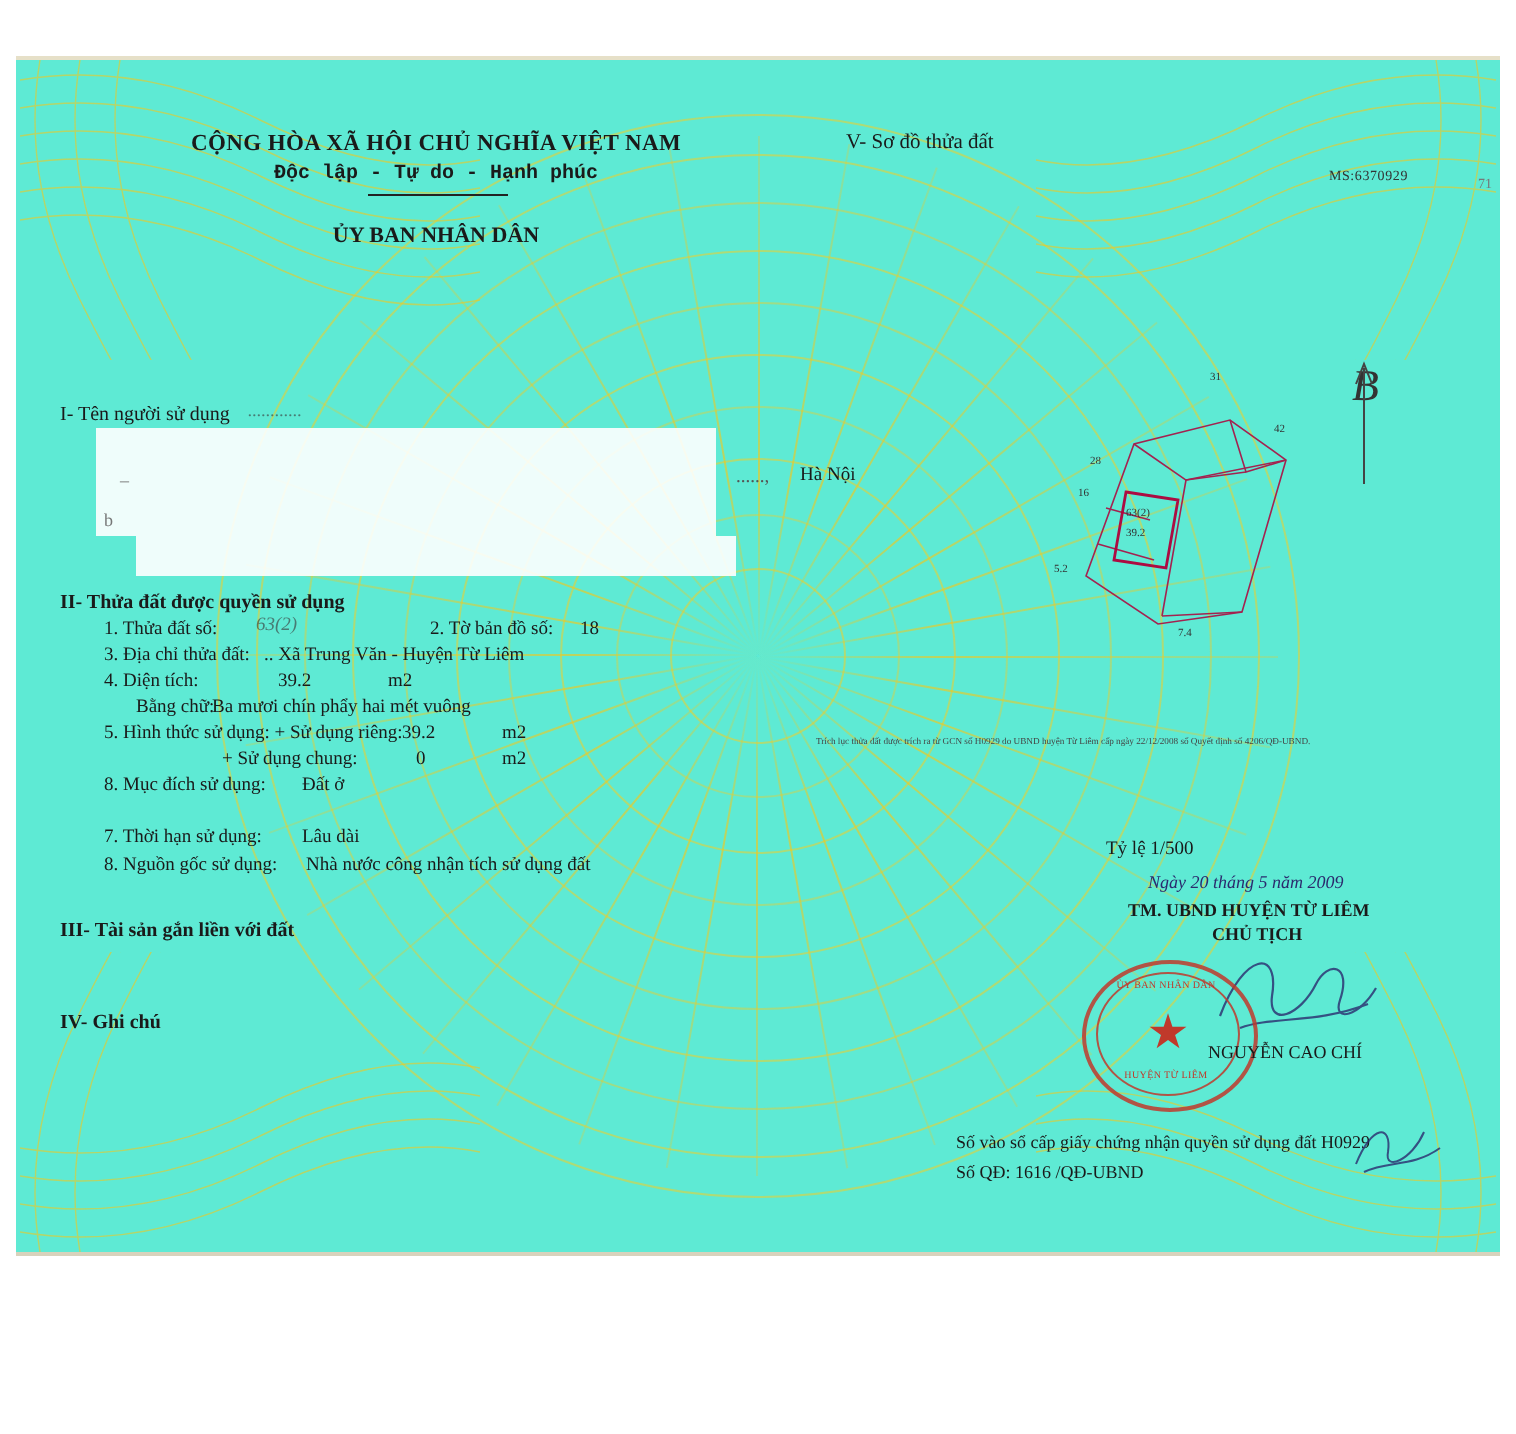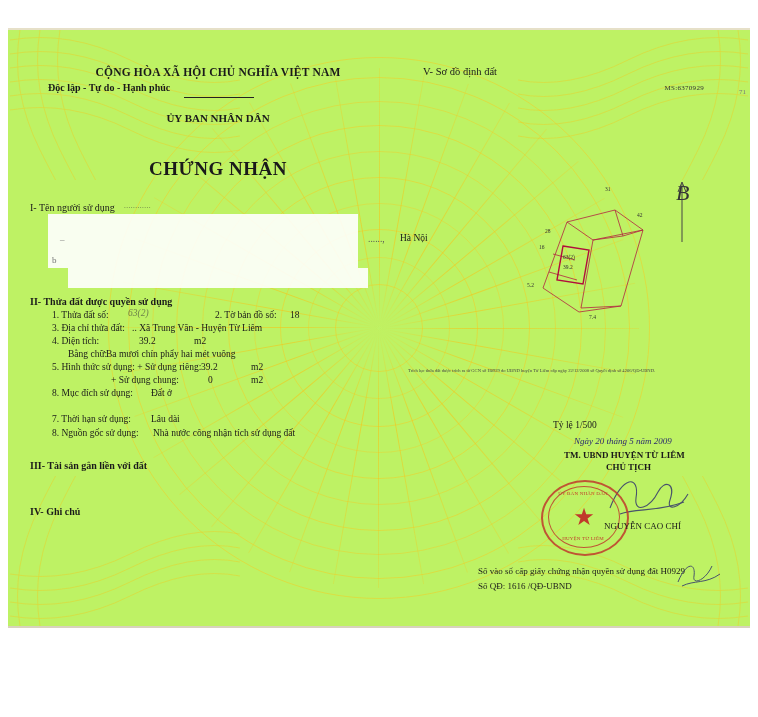--- a/index.html
+++ b/index.html
@@ -16,21 +16,21 @@
     font-family: "Liberation Serif", serif;
     color: #1a1a1a;
   }
   
   .sheet {
     position: absolute;
     left: 8px;
     top: 28px;
     width: 742px;
     height: 600px;
-    background: #bef264;
+    background: #5eead4;
     overflow: hidden;
   }
   .sheet-edge-top {
     position: absolute;
     left: 0; top: 0; width: 100%; height: 2px;
     background: #e6e0c8;
   }
   .sheet-edge-bottom {
     position: absolute;
     left: 0; bottom: 0; width: 100%; height: 2px;
@@ -87,22 +87,24 @@
     width: 340px;
     text-align: center;
     font-size: 11.5px;
     font-weight: bold;
     letter-spacing: .2px;
   }
   .nat-motto {
     position: absolute;
     left: 40px; top: 54px;
     width: 340px;
+    text-align: center;
     font-size: 10px;
     font-weight: bold;
+    font-family: Liberation Mono, monospace;
   }
   .motto-underline {
     position: absolute;
     left: 176px; top: 69px;
     width: 70px; height: 1px;
     background: #222;
   }
   .ubnd {
     position: absolute;
     left: 40px; top: 84px;
@@ -377,23 +379,22 @@
         <path d="M0 38 Q60 28 120 58 T230 78"></path>
         <path d="M10 0 Q0 60 30 120 T50 150"></path>
         <path d="M30 0 Q20 60 50 120 T70 150"></path>
       </g>
     </svg>
 
     <div class="nat-title">CỘNG HÒA XÃ HỘI CHỦ NGHĨA VIỆT NAM</div>
     <div class="nat-motto">Độc lập - Tự do - Hạnh phúc</div>
     <div class="motto-underline"></div>
     <div class="ubnd">ỦY BAN NHÂN DÂN</div>
-    <div class="chungnhan">CHỨNG NHẬN</div>
-
-    <div class="txt sodo-label">V- Sơ đồ định đất</div>
+
+    <div class="txt sodo-label">V- Sơ đồ thửa đất</div>
     <div class="txt ms-code">MS:6370929</div>
     <div class="txt edge-digits">71</div>
 
     <div class="txt sec1">I- Tên người sử dụng</div>
     <div class="txt handwrite" style="left:116px; top:172px; font-size:9px;">............</div>
     <div class="redact" style="left:40px; top:186px; width:310px; height:54px;"></div>
     <div class="txt" style="left:52px; top:204px; font-size:9px; color:#777;">_</div>
     <div class="txt" style="left:44px; top:227px; font-size:9px; color:#777;">b</div>
     <div class="txt dots1">......,</div>
     <div class="txt hanoi" style="left:392px;">Hà Nội</div>

